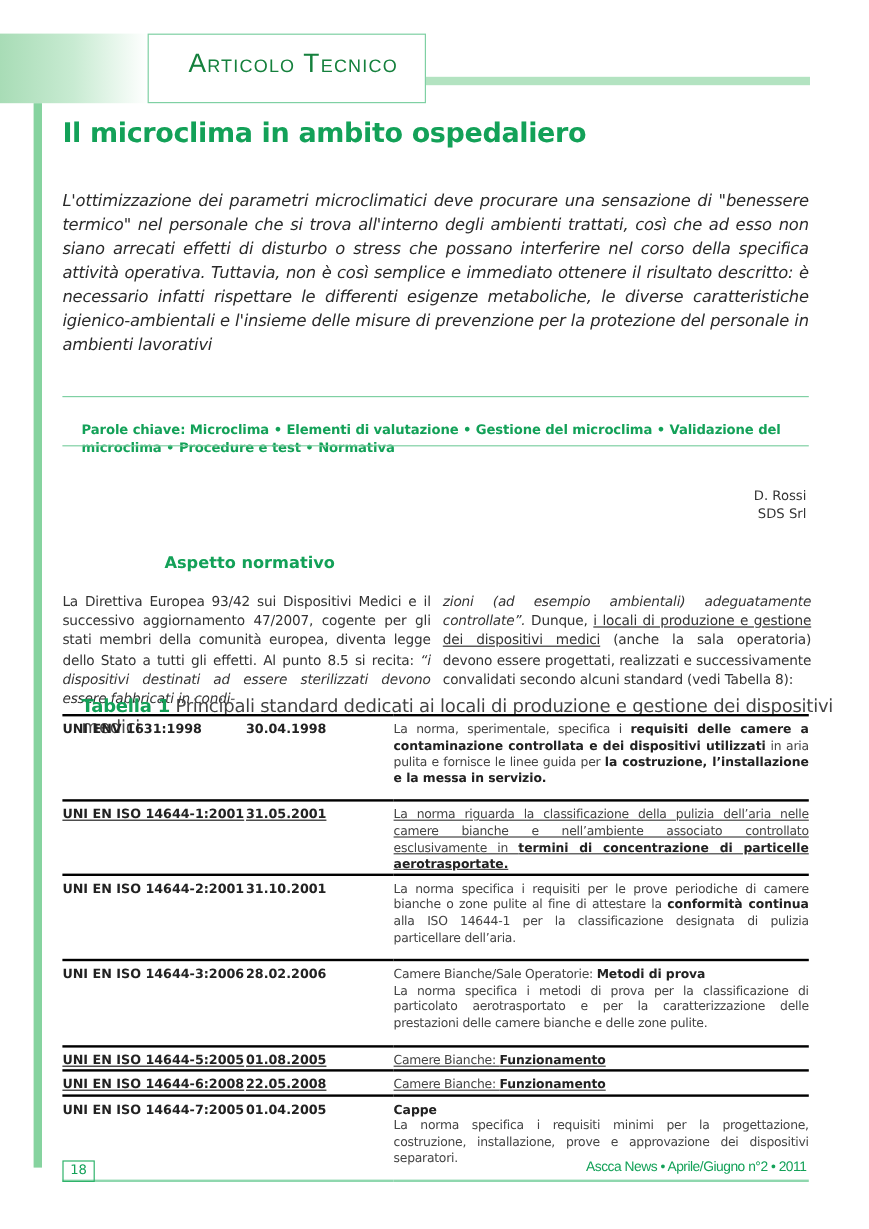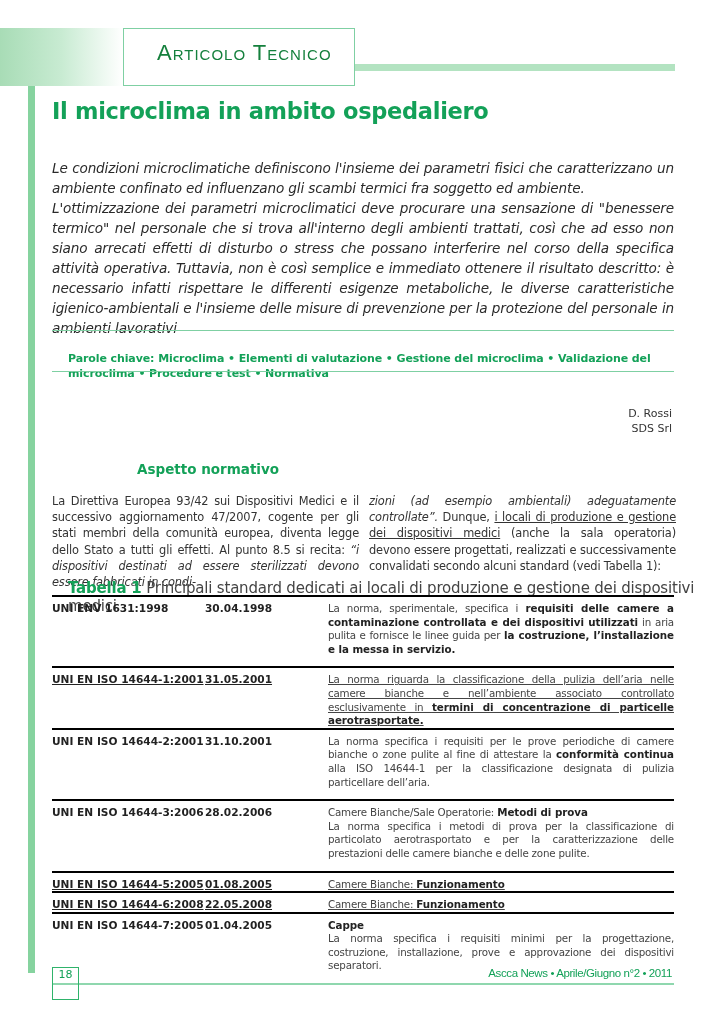--- a/index.html
+++ b/index.html
@@ -47,55 +47,54 @@
   .std-table { position: absolute; left: 52px; top: 595px; width: 622px; border-collapse: collapse; }
   .std-table tr { border-top: 2px solid #000000; }
   .std-table tr:last-child { border-bottom: 2px solid #8fd7ae; }
   .std-table td { vertical-align: top; padding: 5px 0 10px 0; font-size: 10.3px; line-height: 13.6px; }
   .std-table td.code { width: 153px; font-weight: bold; color: #222; font-size: 10.6px; }
   .std-table td.date { width: 123px; font-weight: bold; color: #222; font-size: 10.6px; }
   .std-table td.desc { color: #444; text-align: justify; letter-spacing: -0.2px; }
   .std-table td.desc b { color: #222; letter-spacing: -0.05px; }
   .std-table tr.short td { padding-bottom: 0; text-decoration: underline; }
 
-  .page-num { position: absolute; left: 52px; top: 967px; width: 27px; height: 33px; border: 1px solid #2fb36b;
+  .page-num { position: absolute; left: 52px; top: 967px; width: 27px; height: 18px; border: 1px solid #2fb36b;
         box-sizing: border-box; color: #13a158; font-size: 11px; text-align: center; line-height: 14px; }
   .footer { position: absolute; right: 52px; top: 967px; color: #13a158; font-family: "Liberation Sans", sans-serif;
         font-size: 11.5px; letter-spacing: -0.4px; }
 </style>
 </head>
 <body>
 
 <div class="header-gradient"></div>
 <div class="header-box"></div>
 <div class="header-label">Articolo Tecnico</div>
 <div class="header-rule"></div>
 <div class="left-bar"></div>
 
 <h1 class="title">Il microclima in ambito ospedaliero</h1>
 
 <div class="abstract">
-  <p>Le condizioni microclimatiche definiscono l'insieme dei parametri fisici che caratterizzano un ambiente confinato ed influenzano gli scambi termici fra soggetto ed ambiente.</p>
   <p>L'ottimizzazione dei parametri microclimatici deve procurare una sensazione di "benessere termico" nel personale che si trova all'interno degli ambienti trattati, così che ad esso non siano arrecati effetti di disturbo o stress che possano interferire nel corso della specifica attività operativa. Tuttavia, non è così semplice e immediato ottenere il risultato descritto: è necessario infatti rispettare le differenti esigenze metaboliche, le diverse caratteristiche igienico-ambientali e l'insieme delle misure di prevenzione per la protezione del personale in ambienti lavorativi</p>
 </div>
 
 <div class="kw-rule" style="top:330px"></div>
 <p class="keywords">Parole chiave: Microclima • Elementi di valutazione • Gestione del microclima • Validazione del microclima • Procedure e test • Normativa</p>
 <div class="kw-rule" style="top:371px"></div>
 
 <div class="author">
   <div>D. Rossi</div>
   <div>SDS Srl</div>
 </div>
 
 <h2 class="section-heading">Aspetto normativo</h2>
 
 <div class="col col-left"><span>La Direttiva Europea 93/42 sui Dispositivi Medici e il successivo aggiornamento 47/2007, cogente per gli stati membri della comunità europea, diventa legge dello Stato a tutti gli effetti. Al punto 8.5 si recita: </span><em>“i dispositivi destinati ad essere sterilizzati devono essere fabbricati in condi-</em></div>
 
-<div class="col col-right"><em>zioni (ad esempio ambientali) adeguatamente controllate”.</em><span> Dunque, </span><u>i locali di produzione e gestione dei dispositivi medici</u><span> (anche la sala operatoria) devono essere progettati, realizzati e successivamente convalidati secondo alcuni standard (vedi Tabella 1):</span></div>
+<div class="col col-right"><em>zioni (ad esempio ambientali) adeguatamente controllate”.</em><span> Dunque, </span><u>i locali di produzione e gestione dei dispositivi medici</u><span> (anche la sala operatoria) devono essere progettati, realizzati e successivamente convalidati secondo alcuni standard (vedi Tabella 8):</span></div>
 
 <div class="table-caption"><b>Tabella 1</b><span> Principali standard dedicati ai locali di produzione e gestione dei dispositivi medici</span></div>
 
 <table class="std-table">
   <tbody id="std-tbody">
       <tr>
         <td class="code">UNI ENV 1631:1998</td>
         <td class="date">30.04.1998</td>
         <td class="desc"><span>La norma, sperimentale, specifica i </span><b>requisiti delle camere a contaminazione controllata e dei dispositivi utilizzati</b><span> in aria pulita e fornisce le linee guida per </span><b>la costruzione, l’installazione e la messa in servizio.</b></td>
       </tr>

